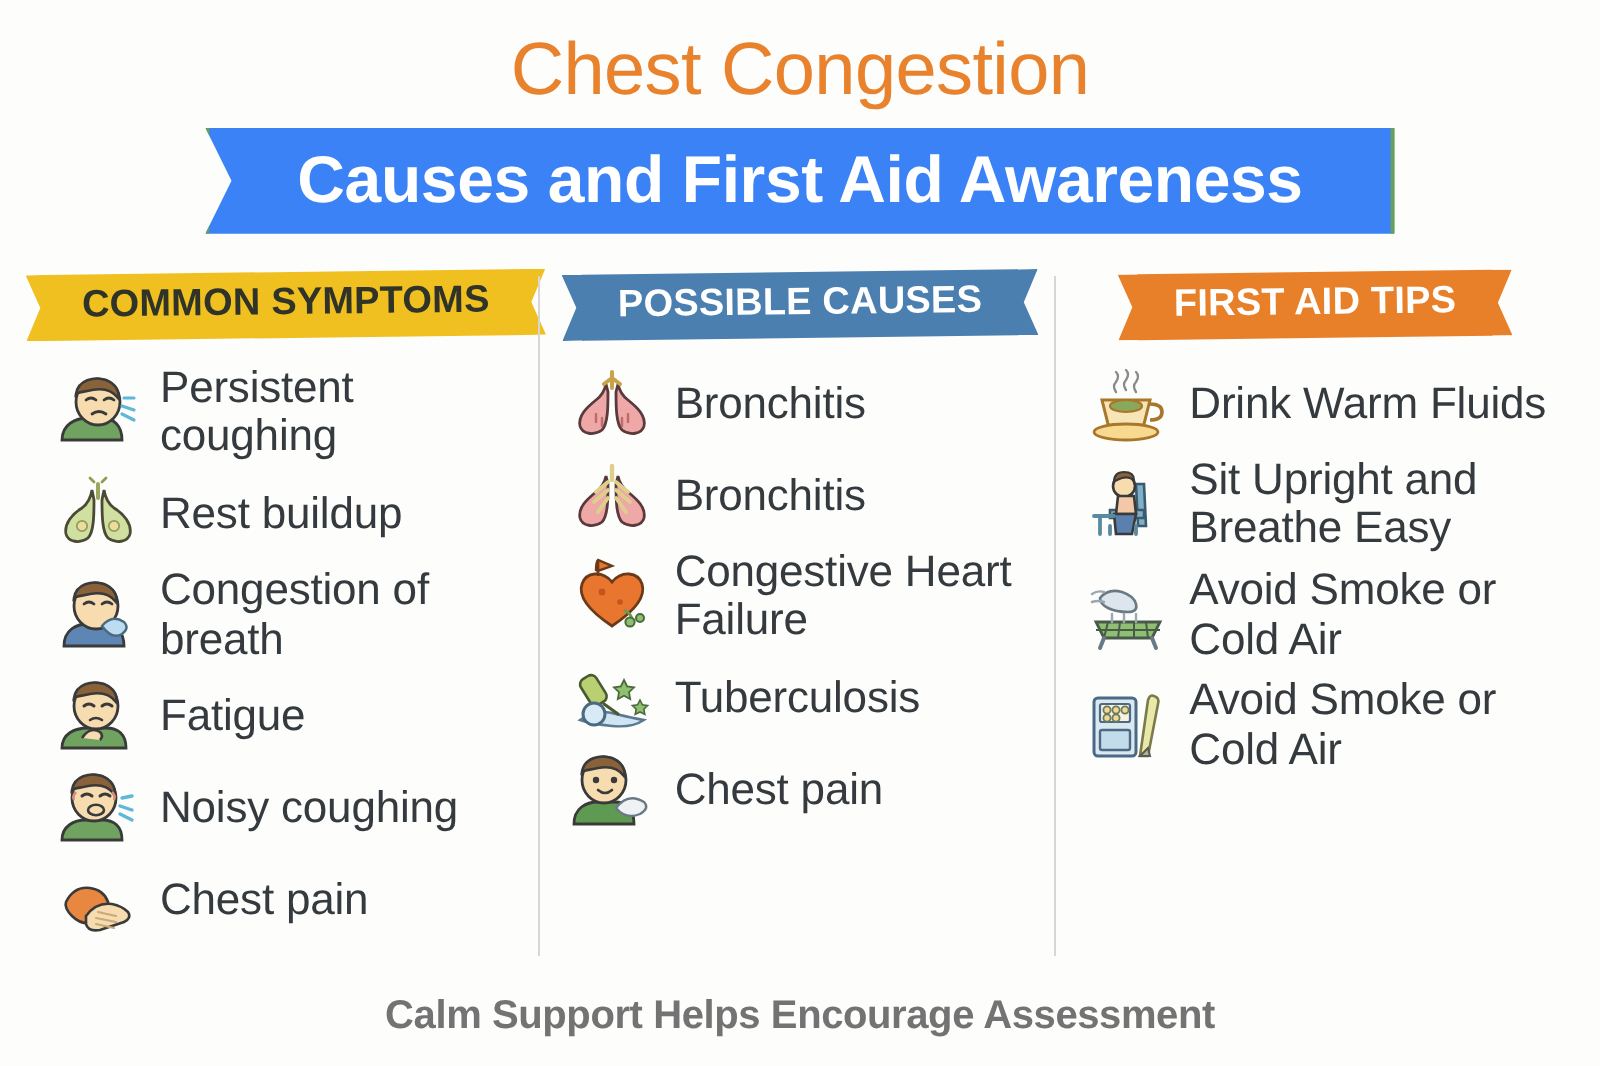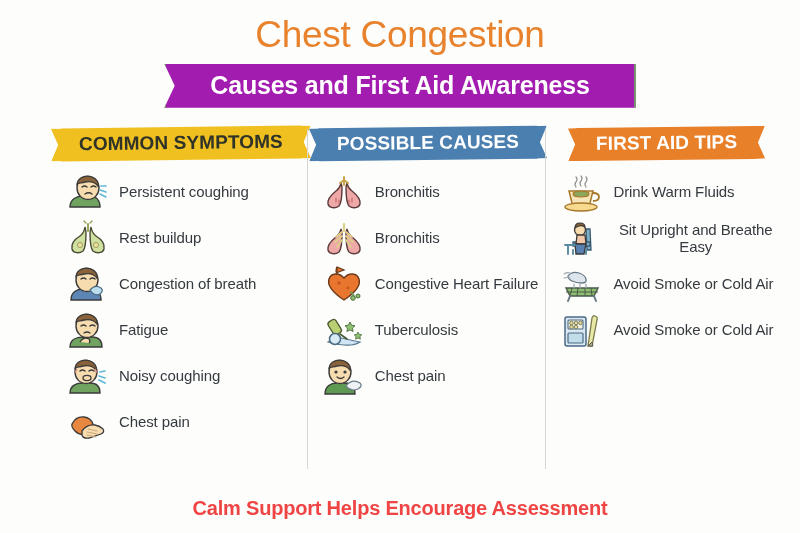--- a/index.html
+++ b/index.html
@@ -25,23 +25,23 @@
     padding-top: 16px;
     line-height: 1.05;
   }
 
   .ribbon-wrap {
     display: flex;
     justify-content: center;
     margin-top: 9px;
   }
   .ribbon {
-    background: #a21caf;
+    background: #3b82f6;
     color: #ffffff;
-    font-size: 25px;
+    font-size: 33px;
     font-weight: bold;
     letter-spacing: -0.2px;
     padding: 7px 46px 8px 46px;
     clip-path: polygon(0% 0%, 100% 0%, 100% 100%, 0% 100%, 2.2% 50%);
     -webkit-clip-path: polygon(0% 0%, 100% 0%, 100% 100%, 0% 100%, 2.2% 50%);
     position: relative;
   }
   .ribbon::before,
   .ribbon::after {
     content: "";
@@ -60,21 +60,20 @@
     clip-path: polygon(0% 0%, 100% 0%, 38% 50%, 100% 100%, 0% 100%);
   }
 
   
   .columns {
     display: flex;
     margin-top: 19px;
     padding: 0 14px;
     height: 330px;
     box-sizing: border-box;
-    margin-left: 39px;
   }
   .column {
     flex: 1;
     position: relative;
     padding: 0 8px;
     display: flex;
     flex-direction: column;
   }
   .column + .column::before {
     content: "";
@@ -139,31 +138,30 @@
   .item-icon {
     width: 46px;
     min-width: 46px;
     height: 40px;
     display: flex;
     align-items: center;
     justify-content: center;
   }
   .item-icon svg { display: block; }
   .item-label {
-    font-size: 15px;
+    font-size: 22px;
     color: #353a3e;
     line-height: 1.12;
     letter-spacing: -0.1px;
-    text-align: center;
   }
 
   
   .footer {
     text-align: center;
-    color: #ef4444;
+    color: #737373;
     font-size: 20px;
     font-weight: bold;
     letter-spacing: -0.2px;
     position: absolute;
     left: 0;
     right: 0;
     bottom: 13px;
   }
 </style>
 </head>

